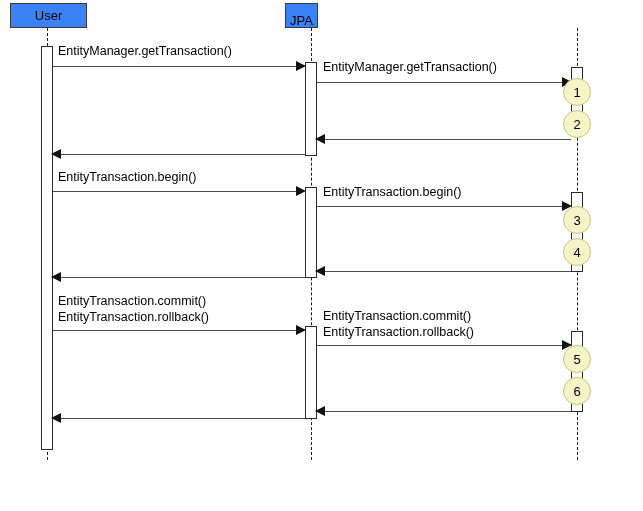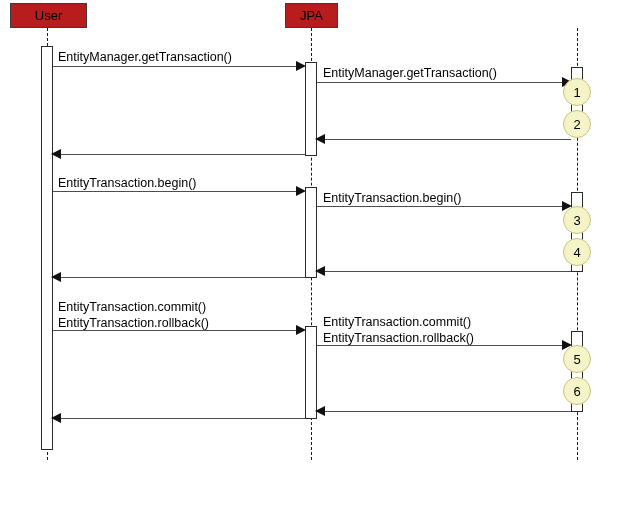--- a/index.html
+++ b/index.html
@@ -19,21 +19,21 @@
     position: absolute;
     left: 0;
     top: 0;
     width: 643px;
     height: 511px;
   }
   .lifeline-head {
     position: absolute;
     box-sizing: border-box;
     border: 1px solid #3a3a3a;
-    background: #b91c1c;
+    background: #3b82f6;
     display: flex;
     align-items: center;
     justify-content: center;
     font-size: 13px;
     line-height: 1;
     color: #000000;
     white-space: nowrap;
   }
   .lifeline-dash {
     position: absolute;
@@ -45,21 +45,20 @@
     box-sizing: border-box;
     background: #ffffff;
     border: 1px solid #2b2b2b;
   }
   .msg-label {
     position: absolute;
     font-size: 12.5px;
     line-height: 15px;
     white-space: nowrap;
     color: #000000;
-    margin-top: 6px;
   }
   .arrow-line {
     position: absolute;
     height: 0;
     border-top: 1px solid #4d4d4d;
   }
   .arrow-head {
     position: absolute;
     width: 0;
     height: 0;
@@ -98,21 +97,21 @@
   }
 </style>
 </head>
 <body>
 
 <div id="diagram">
 
   <div class="lifeline-head" style="left:10px; top:3px; width:77px; height:25px;">
     <span>User</span>
   </div>
-  <div class="lifeline-head" style="left:285px; top:3px; width:53px; height:25px;">
+  <div class="lifeline-head" style="left:285px; top:3px; width:33px; height:25px;align-items:flex-end;">
     <span>JPA</span>
   </div>
 
   <div class="lifeline-dash" style="left:47px; top:28px; height:432px;"></div>
   <div class="lifeline-dash" style="left:311px; top:28px; height:432px;"></div>
   <div class="lifeline-dash" style="left:577px; top:28px; height:432px;"></div>
 
   <div class="activation" style="left:41px; top:46px; width:12px; height:404px;"></div>
 
   <div class="activation" style="left:305px; top:62px; width:12px; height:94px;"></div>

